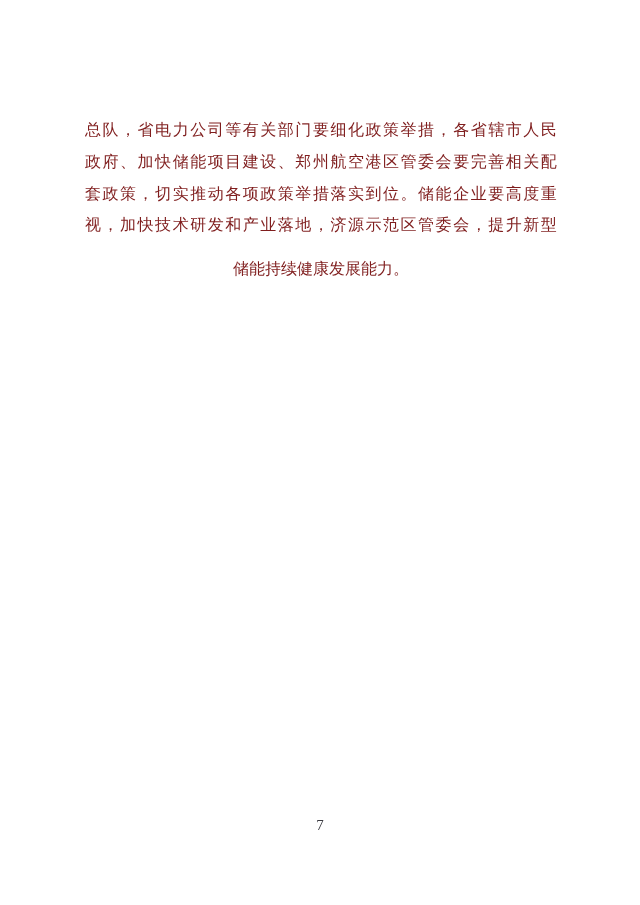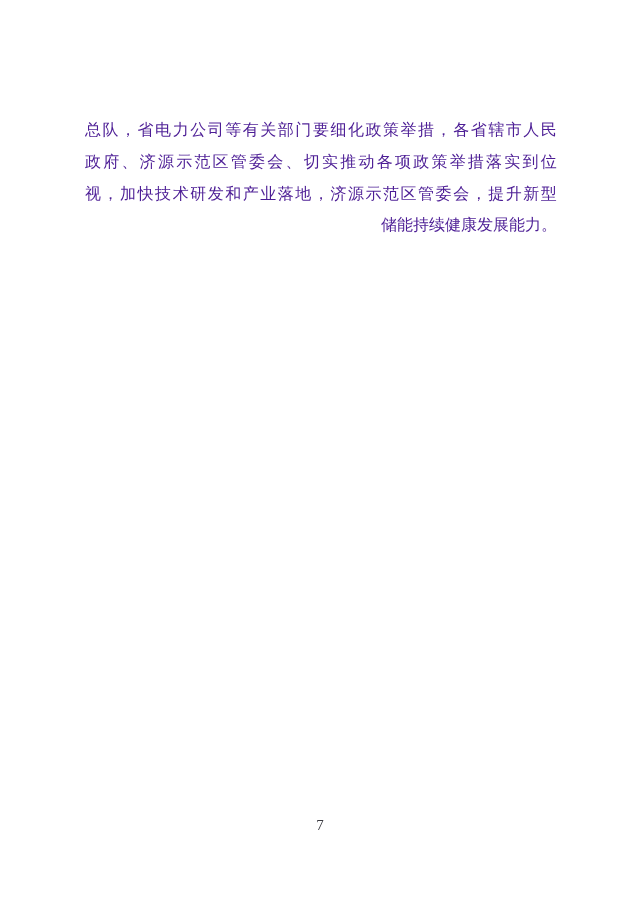--- a/index.html
+++ b/index.html
@@ -20,32 +20,33 @@
   .paragraph {
     position: absolute;
     left: 85px;
     top: 114px;
     width: 472px;
   }
   .para-line {
     font-size: 16px;
     line-height: 31.75px;
     height: 31.75px;
-    color: #4c1d95;
+    color: #7f1d1d;
     letter-spacing: 0.2px;
     overflow: hidden;
   }
   .para-line.justified {
     text-align: justify;
     text-align-last: justify;
     text-justify: inter-character;
   }
   .para-line.last-line {
-    text-align: right;
+    text-align: center;
     letter-spacing: 0;
+    margin-top: 12px;
   }
   .footer {
     position: absolute;
     left: 0;
     right: 0;
     top: 814px;
     text-align: center;
   }
   .page-number {
     font-size: 15px;
@@ -53,21 +54,22 @@
     color: #3a3a40;
   }
 </style>
 </head>
 <body>
 
 <div class="page">
 
   <div class="paragraph">
     <div class="para-line justified">总队，省电力公司等有关部门要细化政策举措，各省辖市人民</div>
-    <div class="para-line justified">政府、济源示范区管委会、切实推动各项政策举措落实到位</div>
+    <div class="para-line justified">政府、加快储能项目建设、郑州航空港区管委会要完善相关配</div>
+    <div class="para-line justified">套政策，切实推动各项政策举措落实到位。储能企业要高度重</div>
     <div class="para-line justified">视，加快技术研发和产业落地，济源示范区管委会，提升新型</div>
     <div class="para-line last-line">储能持续健康发展能力。</div>
   </div>
 
   <div class="footer">
     <span class="page-number">7</span>
   </div>
 
 </div>
 

